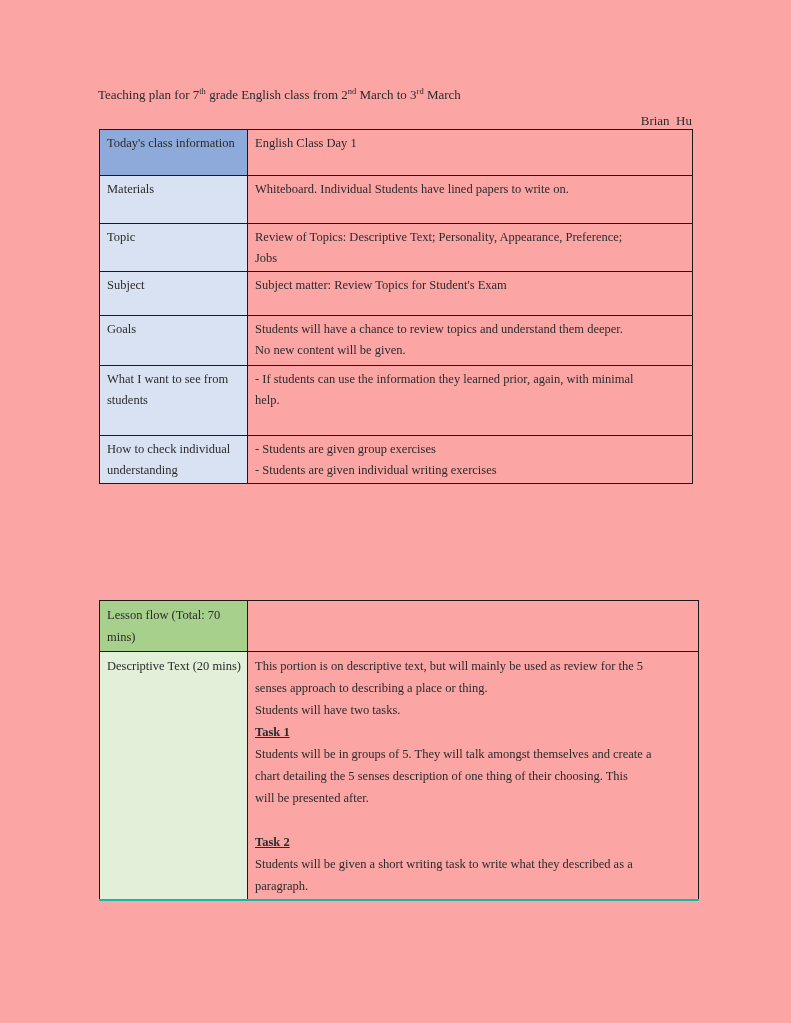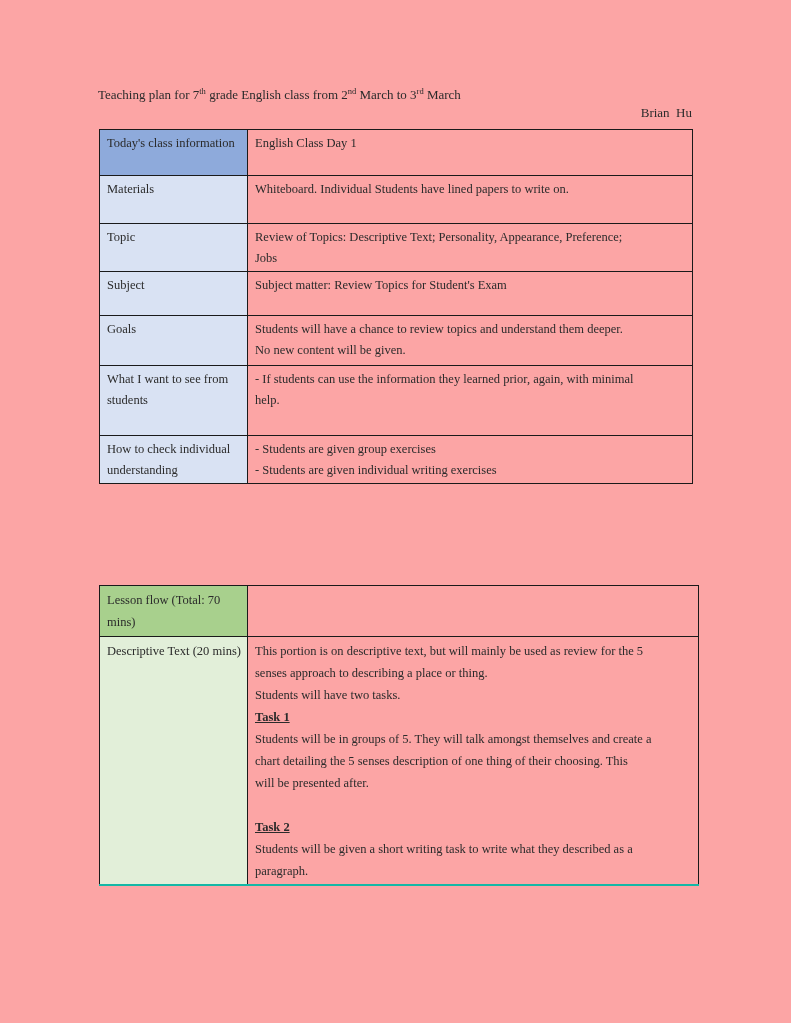--- a/index.html
+++ b/index.html
@@ -5,25 +5,25 @@
   html,body{margin:0;padding:0;background:#ffffff;}
   body{
     width:791px;height:1023px;
     font-family:"Liberation Serif","DejaVu Serif",serif;
     color:#2b2b2b;
   }
   .page{position:relative;width:791px;height:1023px;overflow:hidden;background:#fca5a5;}
 
   .doc-title{position:absolute;left:98px;top:87px;font-size:13px;line-height:16px;white-space:pre;}
   .doc-title sup,.val sup{font-size:8.5px;vertical-align:super;line-height:0;}
-  .author{position:absolute;top:105px;right:99px;font-size:13px;line-height:16px;white-space:pre;}
+  .author{position:absolute;top:113px;right:99px;font-size:13px;line-height:16px;white-space:pre;}
 
   table.t{border-collapse:collapse;position:absolute;left:99px;table-layout:fixed;}
   .t1{top:129px;width:593px;}
-  .t2{top:585px;width:599px;padding-left:32px;}
+  .t2{top:600px;width:599px;padding-left:32px;}
   td{
     border:1px solid #1a1a1a;
     vertical-align:top;
     font-size:12.5px;
     padding:3px 4px 2px 7px;
     overflow:hidden;
   }
   .t1 td{line-height:21px;}
   .t2 td{line-height:22px;}
   td.lab{white-space:normal;}

